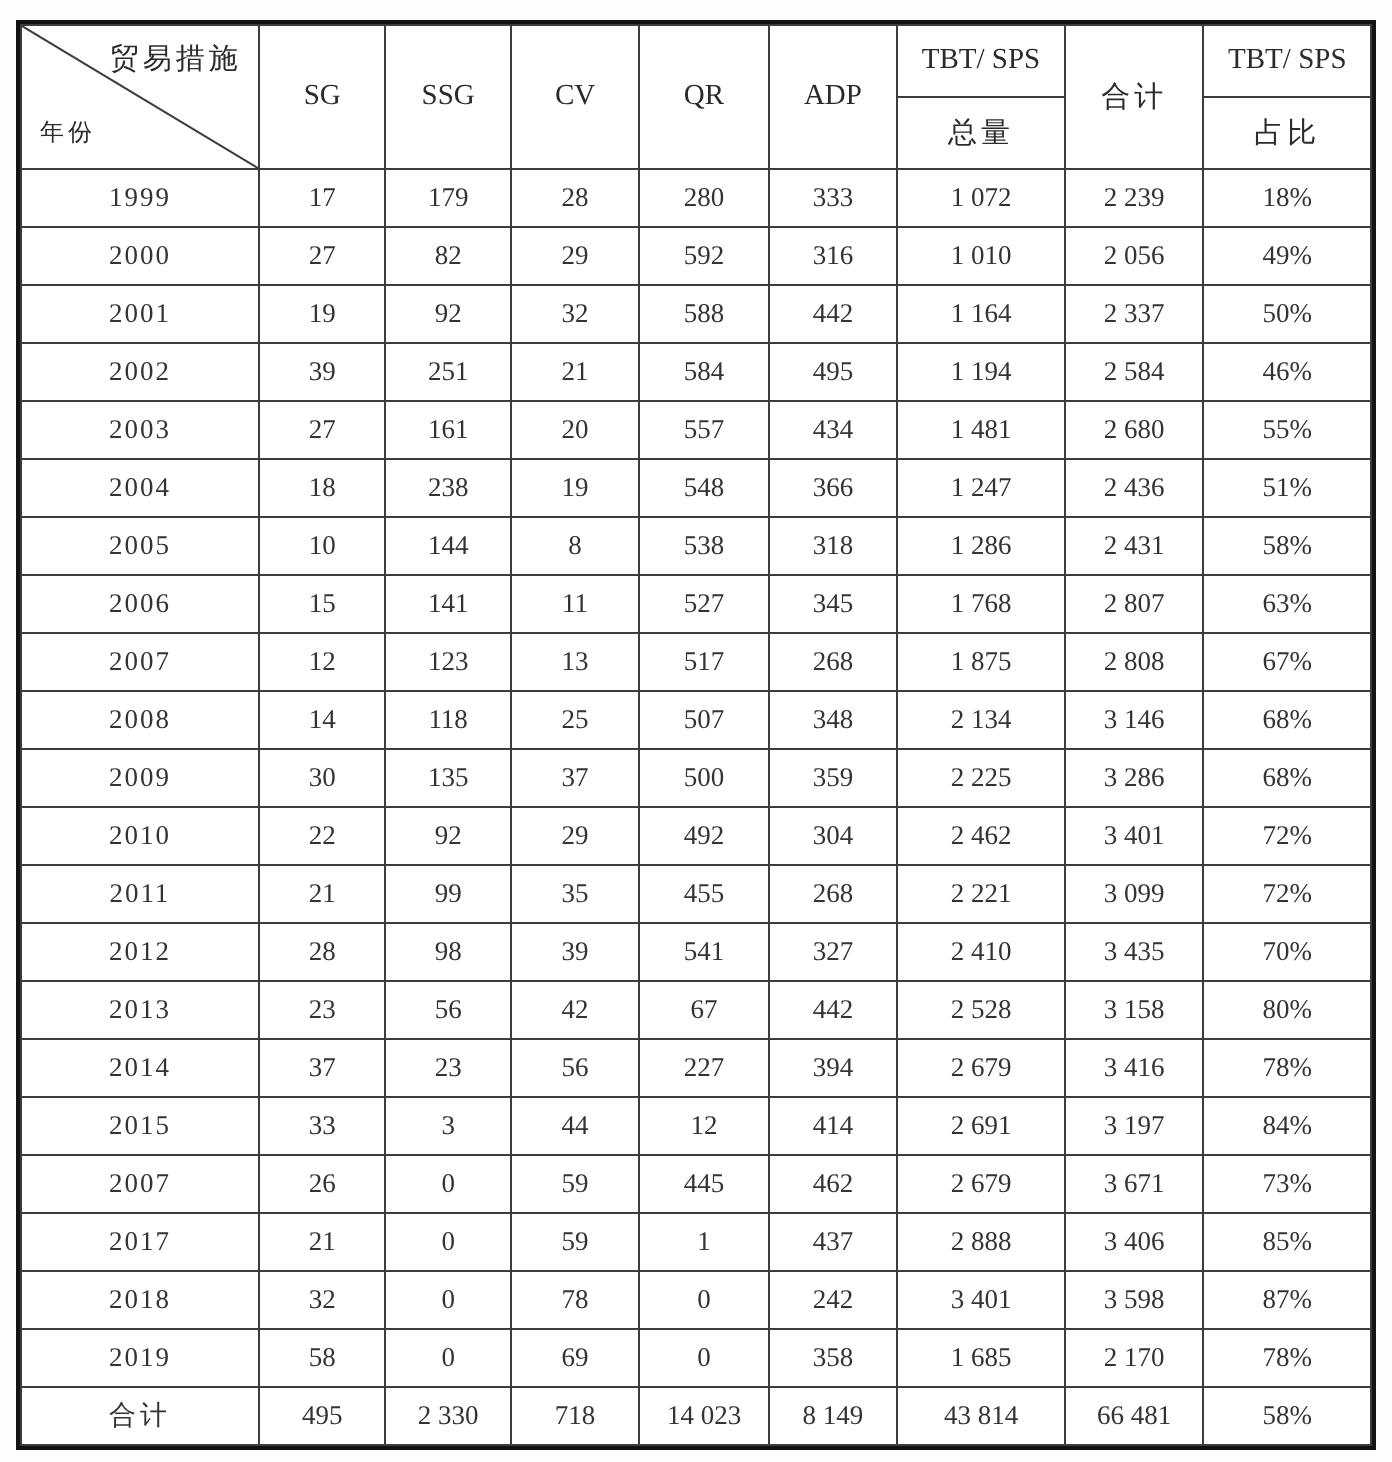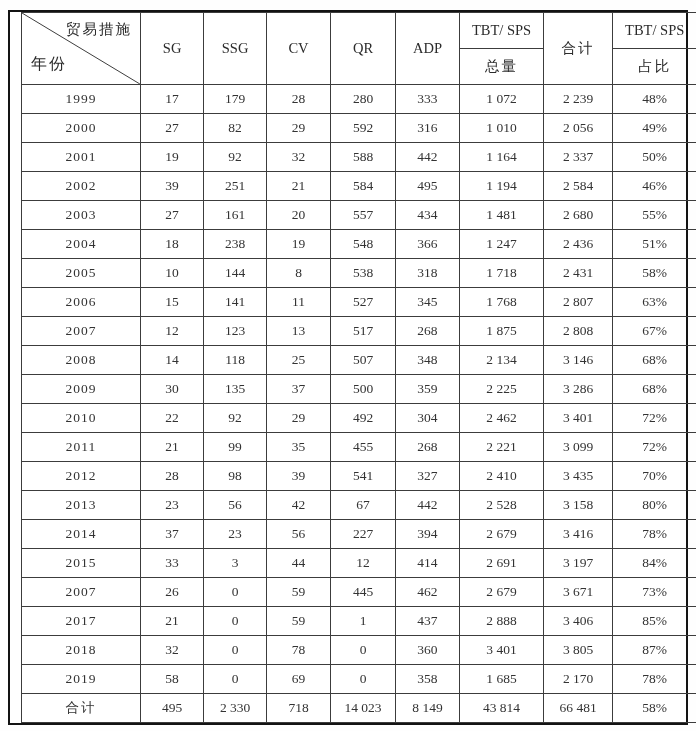--- a/index.html
+++ b/index.html
@@ -19,21 +19,21 @@
   .table-wrap {
     position: absolute;
     left: 8px; top: 10px;
     width: 680px; height: 715px;
     border: 2px solid #131313;
     background: #fff;
   }
   table {
     border-collapse: collapse;
     table-layout: fixed;
-    width: 100%; height: 100%; margin-left: 11px;
+    width: 100%; height: 100%;
   }
   th, td {
     border: 1px solid #3c3c3c;
     text-align: center;
     vertical-align: middle;
     font-weight: normal;
     font-size: 13.5px;
     color: #333;
     padding: 0;
     overflow: hidden;
@@ -51,21 +51,21 @@
     position: relative;
     padding: 0;
   }
   .corner svg { position: absolute; left: 0; top: 0; width: 100%; height: 100%; display: block; }
   .corner .corner-top {
     position: absolute; top: 7px; right: 8px;
     font-size: 14.5px; letter-spacing: 2px;
   }
   .corner .corner-bottom {
     position: absolute; bottom: 9px; left: 9px;
-    font-size: 16px; letter-spacing: 2px; text-align: right;
+    font-size: 12px; letter-spacing: 2px; text-align: right;
   }
   .total-row td { font-size: 13.5px; }
 </style>
 </head>
 <body>
 
 <div class="page">
   <div class="table-wrap">
     <table>
       <colgroup>
@@ -105,21 +105,21 @@
       <tbody>
           <tr>
             <td class="year-cell">1999</td>
             <td>17</td>
             <td>179</td>
             <td>28</td>
             <td>280</td>
             <td>333</td>
             <td>1 072</td>
             <td>2 239</td>
-            <td>48%</td>
+            <td>18%</td>
           </tr>
           <tr>
             <td class="year-cell">2000</td>
             <td>27</td>
             <td>82</td>
             <td>29</td>
             <td>592</td>
             <td>316</td>
             <td>1 010</td>
             <td>2 056</td>
@@ -169,21 +169,21 @@
             <td>2 436</td>
             <td>51%</td>
           </tr>
           <tr>
             <td class="year-cell">2005</td>
             <td>10</td>
             <td>144</td>
             <td>8</td>
             <td>538</td>
             <td>318</td>
-            <td>1 718</td>
+            <td>1 286</td>
             <td>2 431</td>
             <td>58%</td>
           </tr>
           <tr>
             <td class="year-cell">2006</td>
             <td>15</td>
             <td>141</td>
             <td>11</td>
             <td>527</td>
             <td>345</td>
@@ -311,23 +311,23 @@
             <td>2 888</td>
             <td>3 406</td>
             <td>85%</td>
           </tr>
           <tr>
             <td class="year-cell">2018</td>
             <td>32</td>
             <td>0</td>
             <td>78</td>
             <td>0</td>
-            <td>360</td>
+            <td>242</td>
             <td>3 401</td>
-            <td>3 805</td>
+            <td>3 598</td>
             <td>87%</td>
           </tr>
           <tr>
             <td class="year-cell">2019</td>
             <td>58</td>
             <td>0</td>
             <td>69</td>
             <td>0</td>
             <td>358</td>
             <td>1 685</td>

